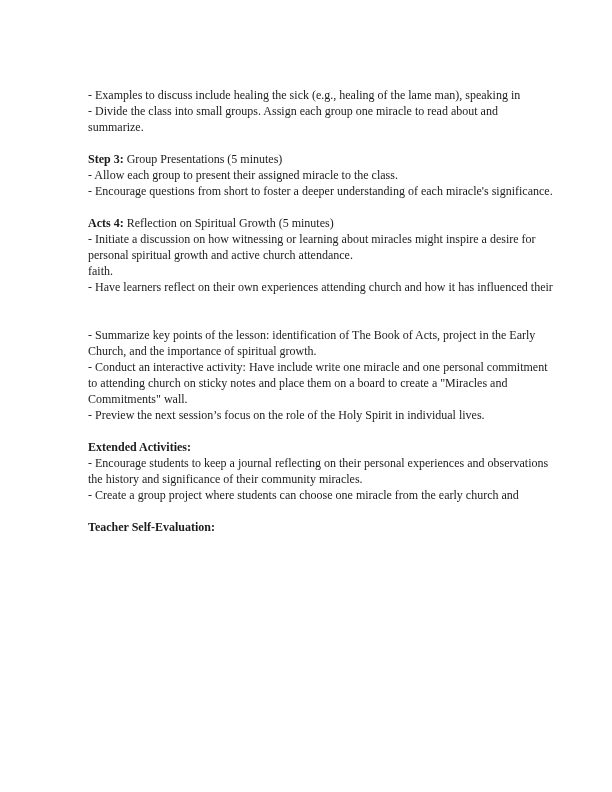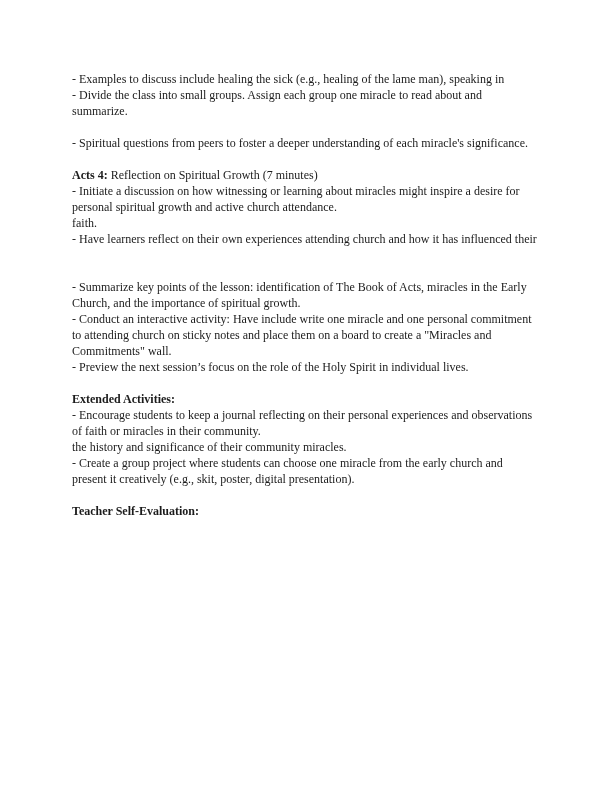--- a/index.html
+++ b/index.html
@@ -12,21 +12,21 @@
     width: 612px;
     height: 792px;
     background: #ffffff;
     box-sizing: border-box;
     padding: 71px 72px 0 72px;
     overflow: hidden;
     font-family: "Liberation Serif", "DejaVu Serif", serif;
     font-size: 12px;
     color: #1b1b1b;
   }
-  .section { margin: 0; }
+  .section { margin: 16px; }
   .sec-gap-1 { margin-top: 16px; }
   .sec-gap-2 { margin-top: 32px; }
   .line {
     height: 16px;
     line-height: 16px;
     white-space: pre;
     font-size: 12px;
   }
   .bold { font-weight: bold; }
 </style>
@@ -35,46 +35,46 @@
 
 <div class="page">
 
   <div class="section">
     <div class="line">- Examples to discuss include healing the sick (e.g., healing of the lame man), speaking in</div>
     <div class="line">- Divide the class into small groups. Assign each group one miracle to read about and</div>
     <div class="line">summarize.</div>
   </div>
 
   <div class="section sec-gap-1">
-    <div class="line">- Spiritual questions from peers to foster a deeper understanding of each miracle's significance.</div>
+    <div class="line"><span class="bold">Step 3:</span><span> Group Presentations (5 minutes)</span></div>
+    <div class="line">- Allow each group to present their assigned miracle to the class.</div>
+    <div class="line">- Encourage questions from short to foster a deeper understanding of each miracle's significance.</div>
   </div>
 
   <div class="section sec-gap-1">
-    <div class="line"><span class="bold">Acts 4:</span><span> Reflection on Spiritual Growth (7 minutes)</span></div>
+    <div class="line"><span class="bold">Acts 4:</span><span> Reflection on Spiritual Growth (5 minutes)</span></div>
     <div class="line">- Initiate a discussion on how witnessing or learning about miracles might inspire a desire for</div>
     <div class="line">personal spiritual growth and active church attendance.</div>
     <div class="line">faith.</div>
     <div class="line">- Have learners reflect on their own experiences attending church and how it has influenced their</div>
   </div>
 
   <div class="section sec-gap-2">
-    <div class="line">- Summarize key points of the lesson: identification of The Book of Acts, miracles in the Early</div>
+    <div class="line">- Summarize key points of the lesson: identification of The Book of Acts, project in the Early</div>
     <div class="line">Church, and the importance of spiritual growth.</div>
     <div class="line">- Conduct an interactive activity: Have include write one miracle and one personal commitment</div>
     <div class="line">to attending church on sticky notes and place them on a board to create a "Miracles and</div>
     <div class="line">Commitments" wall.</div>
     <div class="line">- Preview the next session’s focus on the role of the Holy Spirit in individual lives.</div>
   </div>
 
   <div class="section sec-gap-1">
     <div class="line bold">Extended Activities:</div>
     <div class="line">- Encourage students to keep a journal reflecting on their personal experiences and observations</div>
-    <div class="line">of faith or miracles in their community.</div>
     <div class="line">the history and significance of their community miracles.</div>
     <div class="line">- Create a group project where students can choose one miracle from the early church and</div>
-    <div class="line">present it creatively (e.g., skit, poster, digital presentation).</div>
   </div>
 
   <div class="section sec-gap-1">
     <div class="line bold">Teacher Self-Evaluation:</div>
   </div>
 
 </div>
 
 </body></html>

